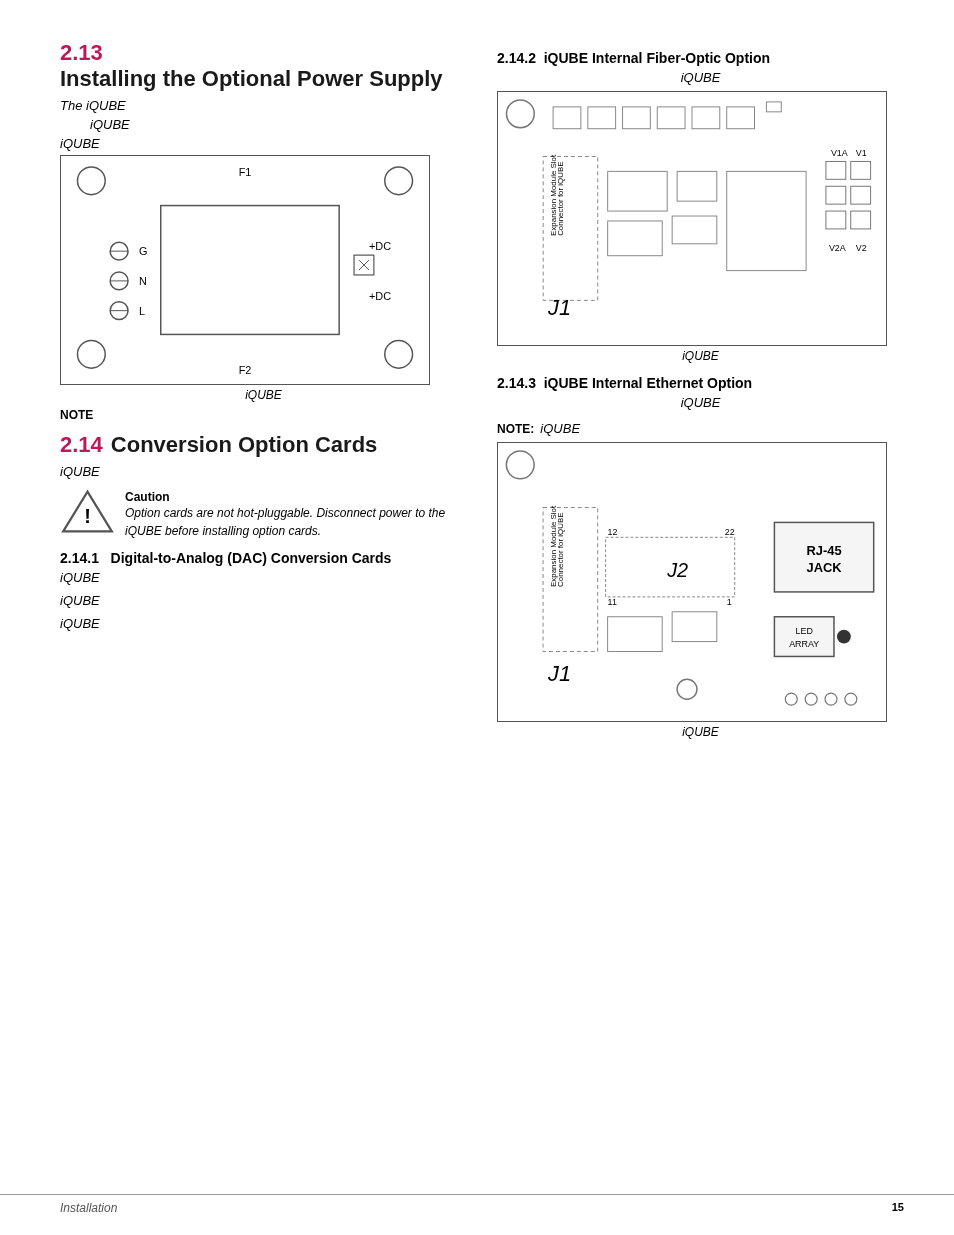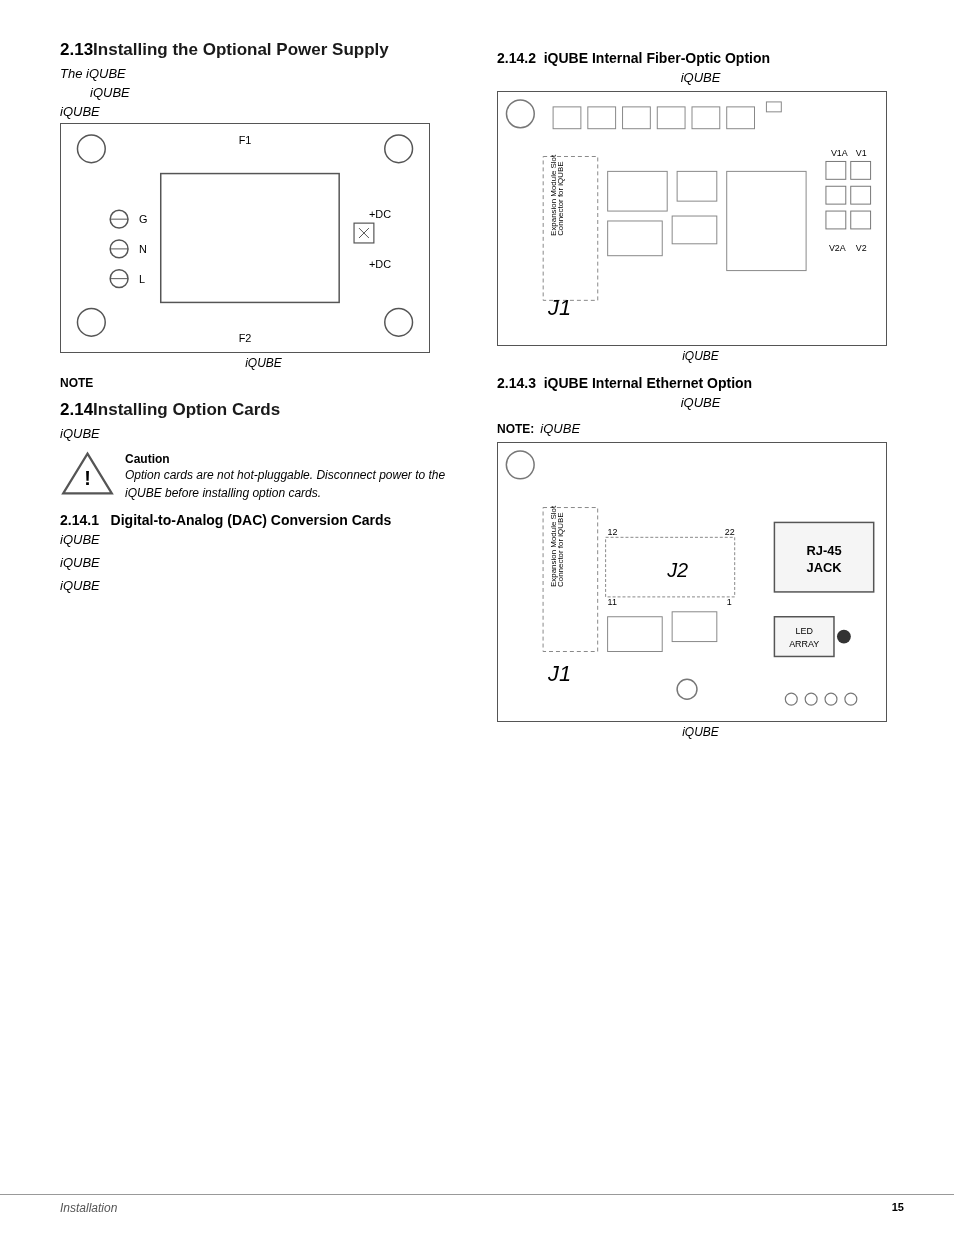--- a/index.html
+++ b/index.html
@@ -34,27 +34,28 @@
       font-weight: bold;
       margin-bottom: 4px;
       margin-top: 10px;
     }
     .section-title {
       display: flex;
       align-items: flex-start;
       margin-bottom: 6px;
     }
     .section-num {
-      font-size: 17px;
-      font-weight: bold;
-      color: #000000;
+      font-size: 22px;
+      font-weight: bold;
+      color: #be185d;
+      margin-right: 8px;
       white-space: nowrap;
     }
     .section-name {
-      font-size: 17px;
+      font-size: 22px;
       font-weight: bold;
       color: #1a1a1a;
     }
     .iqube-ref {
       font-style: italic;
       font-size: 13px;
       margin-bottom: 4px;
       display: block;
     }
     .note-label {
@@ -174,21 +175,21 @@
         </svg>
         <div class="diagram-label"><em>iQUBE</em></div>
       </div>
 
       <span class="note-label">NOTE</span>
       <p class="note-text"></p>
 
       <div class="sub-section">
         <div class="section-title">
           <span class="section-num">2.14</span>
-          <span class="section-name">Installing Option Cards</span>
+          <span class="section-name">Conversion Option Cards</span>
         </div>
         <span class="iqube-ref"><em>iQUBE</em></span>
 
         <div class="caution-box">
           <svg class="caution-icon" viewBox="0 0 60 50">
             <polygon points="30,3 57,47 3,47" fill="none" stroke="#555" stroke-width="2.5"></polygon>
             <text x="30" y="38" font-size="22" text-anchor="middle" font-weight="bold">!</text>
           </svg>
           <div>
             <span style="font-weight:bold; font-size:12px;">Caution</span>

